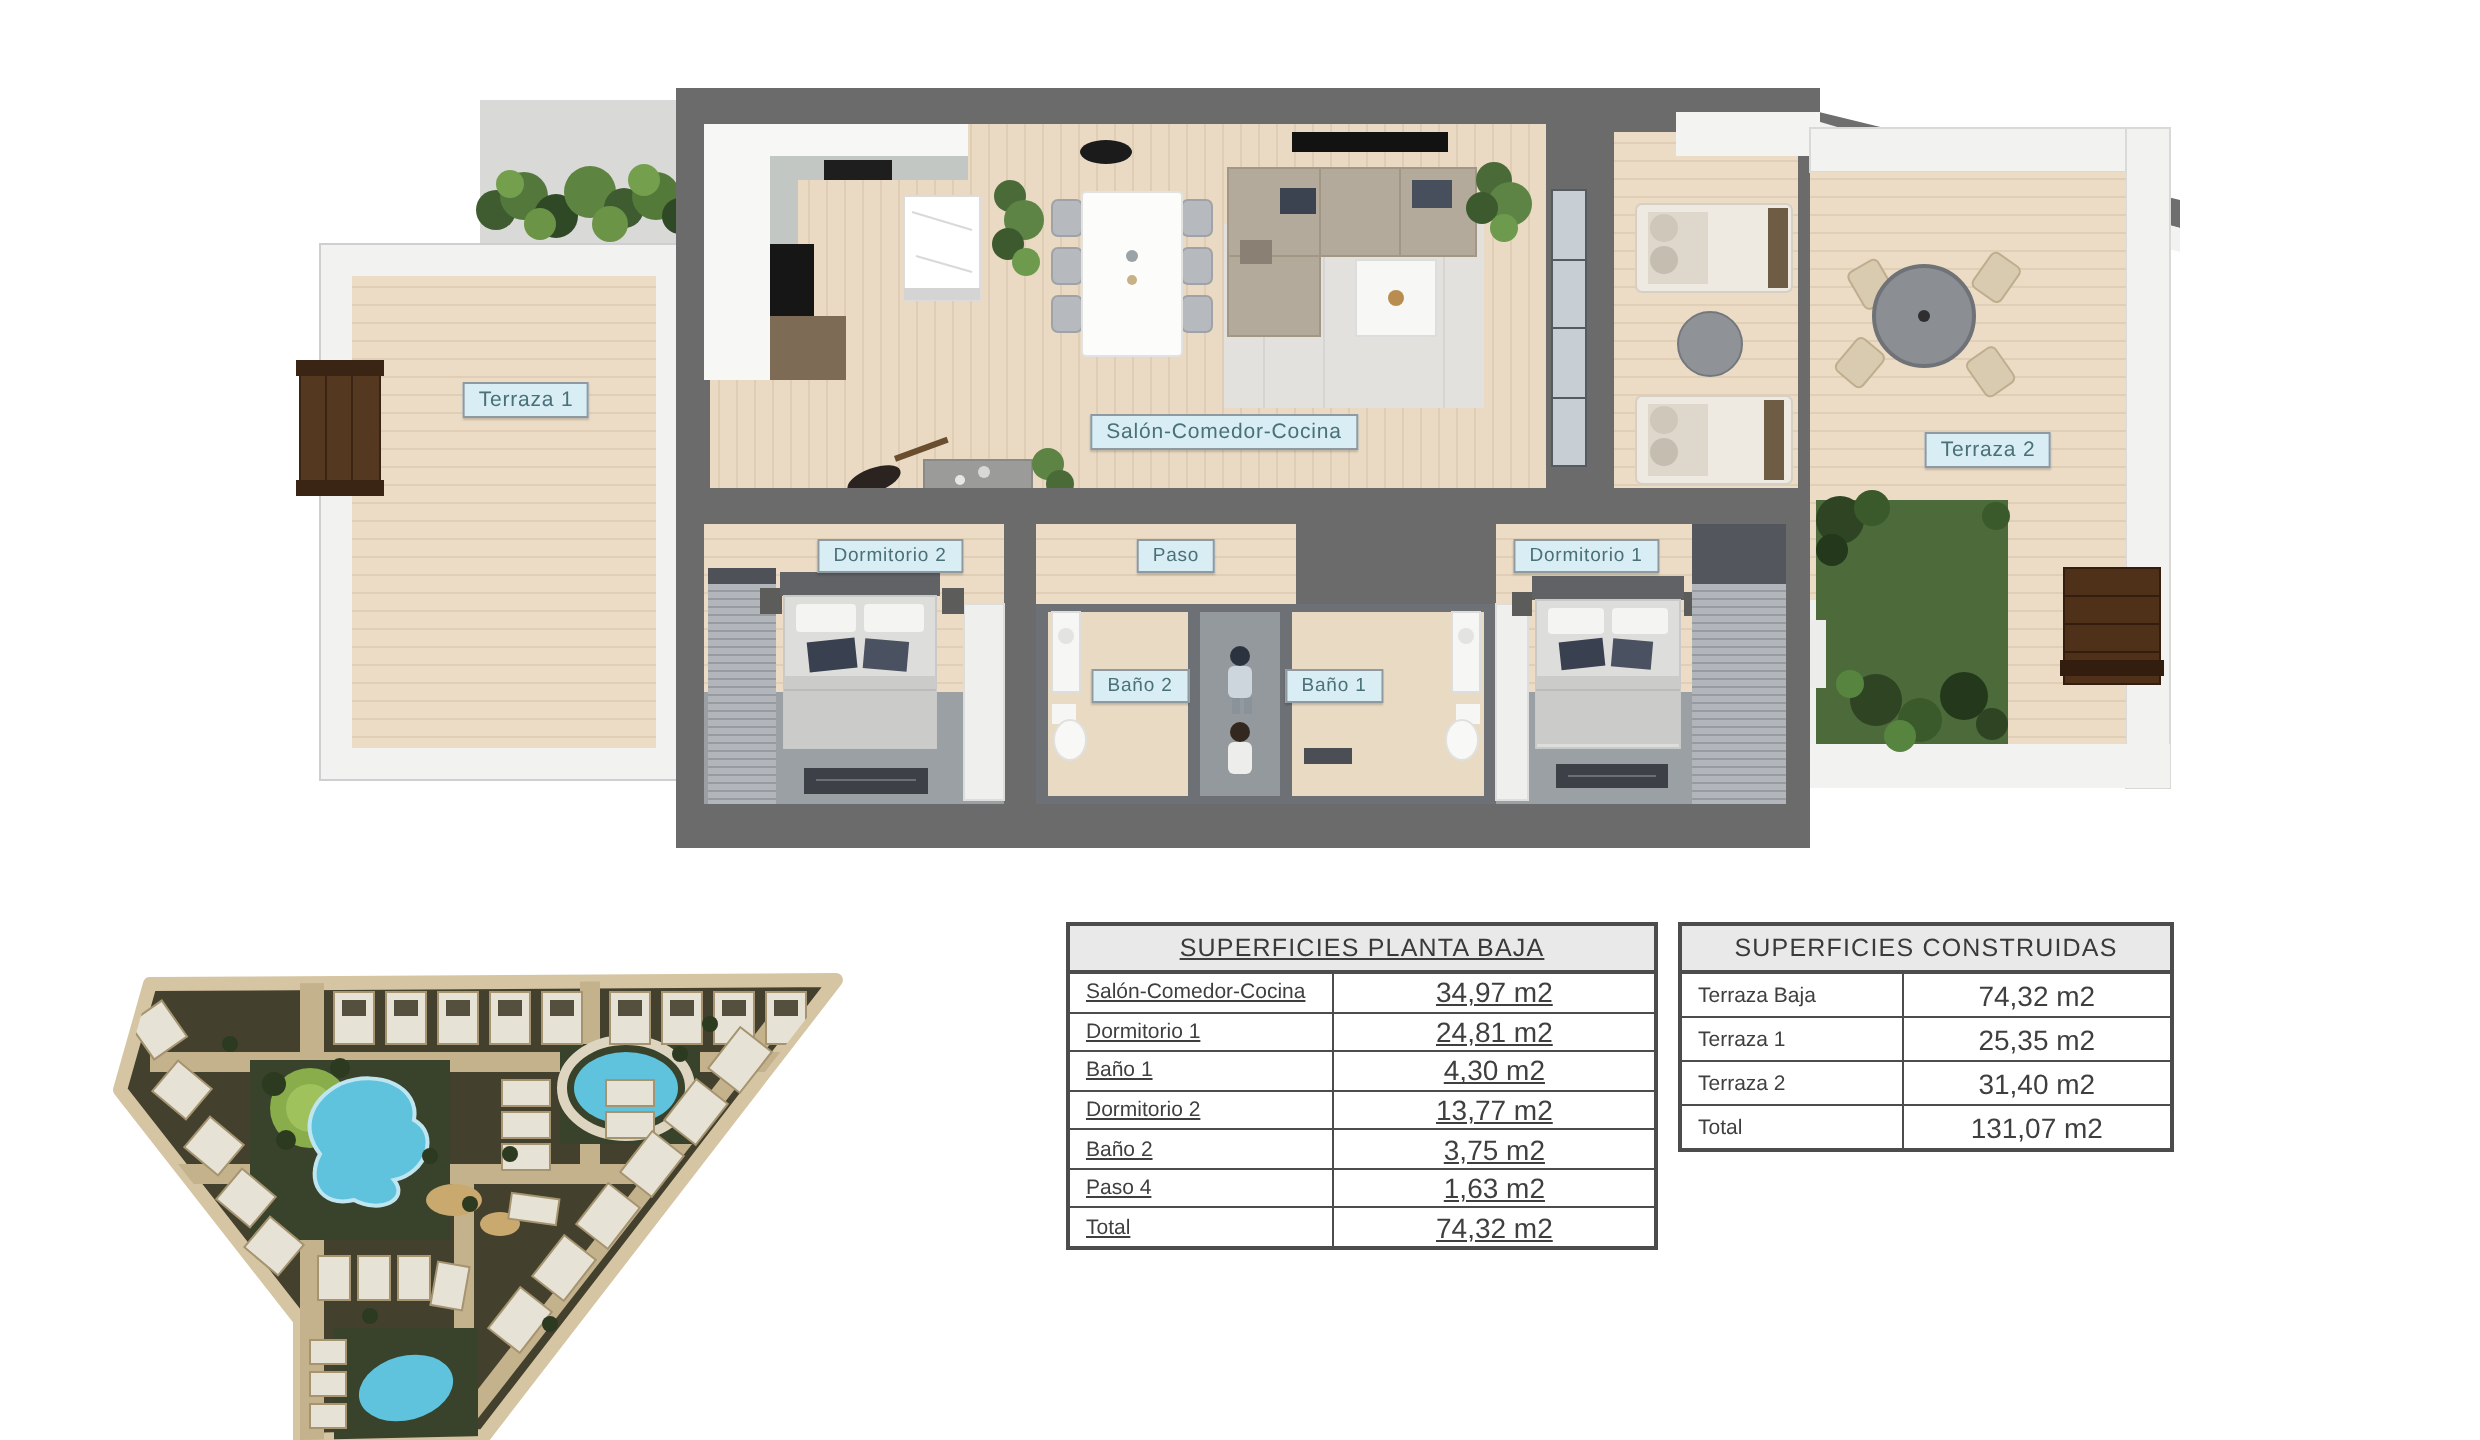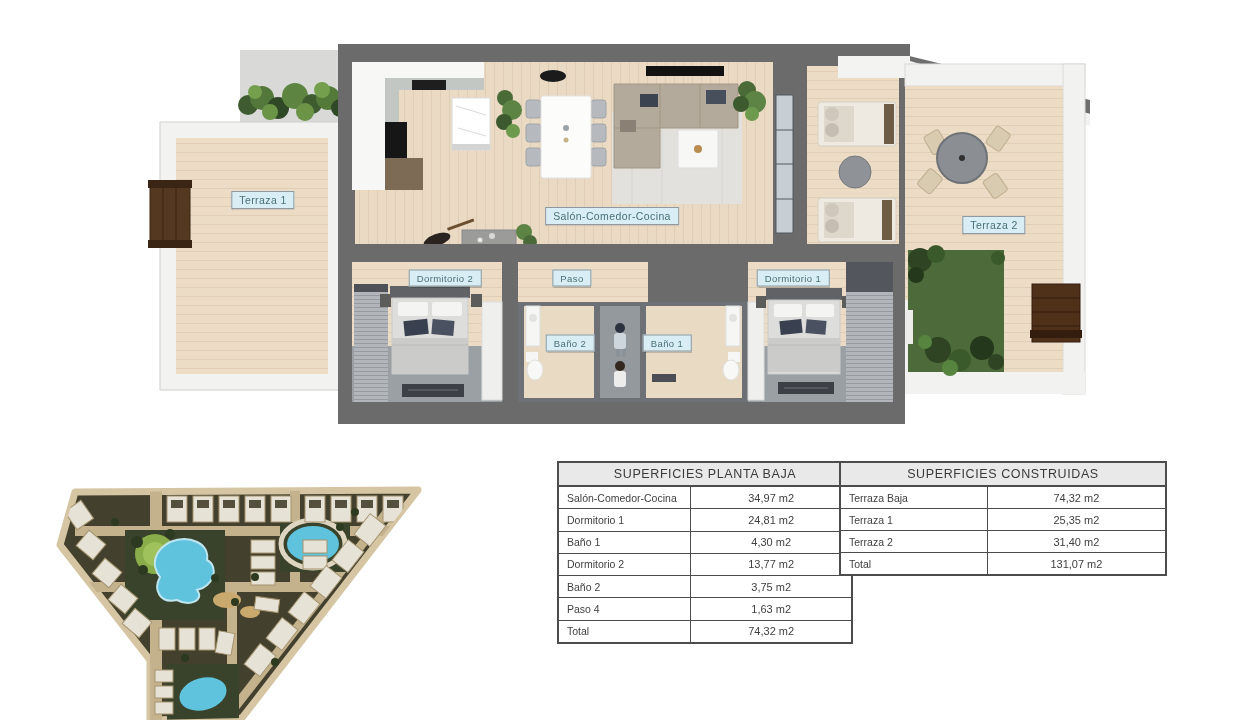--- a/index.html
+++ b/index.html
@@ -26,23 +26,23 @@
           display:flex;flex-direction:column;box-sizing:border-box;}
   .stable .t-header{
     background:#e9e9e9;border-bottom:2px solid #4c4c4c;
     display:flex;align-items:center;justify-content:center;
     font-size:12.5px;letter-spacing:.6px;color:#3a3a3a;flex:0 0 22px;}
   .stable .t-row{display:flex;flex:1;border-bottom:1.5px solid #4c4c4c;}
   .stable .t-row:last-child{border-bottom:none;justify-content:center;}
   .stable .t-label{flex:0 0 45%;display:flex;align-items:center;
     padding-left:8px;font-size:10.5px;box-sizing:border-box;}
   .stable .t-value{flex:1;display:flex;align-items:center;justify-content:center;
-    border-left:1.5px solid #4c4c4c;font-size:11px;}
-  .table1{left:557px;top:461px;width:296px;height:183px;}
-  .table2{left:839px;top:461px;width:328px;height:115px;}
+    border-left:1.5px solid #4c4c4c;font-size:14px;}
+  .table1{left:533px;top:461px;width:296px;height:164px;text-decoration:underline;}
+  .table2{left:839px;top:461px;width:248px;height:115px;}
 </style>
 </head>
 <body>
 
 <div class="page">
 
   <div class="floorplan-wrap">
     <svg width="1240" height="455" viewBox="0 0 1240 455">
       <defs>
         <pattern id="planksH" width="12" height="9" patternUnits="userSpaceOnUse">
@@ -297,21 +297,21 @@
           <rect x="846" y="292" width="47" height="110" fill="url(#slats)"></rect>
           <rect x="778" y="382" width="56" height="12" fill="#3d4147"></rect>
           <line x1="784" y1="388" x2="828" y2="388" stroke="#6b7077"></line>
         </g>
       </g>
     </svg>
 
     <div class="room-label big" style="left:263px;top:200px;">Terraza 1</div>
     <div class="room-label big" style="left:612px;top:216px;">Salón-Comedor-Cocina</div>
     <div class="room-label" style="left:445px;top:278px;">Dormitorio 2</div>
-    <div class="room-label" style="left:572px;top:278px;">Paso</div>
+    <div class="room-label" style="left:588px;top:278px;">Paso</div>
     <div class="room-label" style="left:793px;top:278px;">Dormitorio 1</div>
     <div class="room-label" style="left:570px;top:343px;">Baño 2</div>
     <div class="room-label" style="left:667px;top:343px;">Baño 1</div>
     <div class="room-label big" style="left:994px;top:225px;">Terraza 2</div>
   </div>
 
   <div class="siteplan-wrap">
     <svg width="380" height="238" viewBox="0 0 380 238">
       <defs>
         <clipPath id="siteClip">

